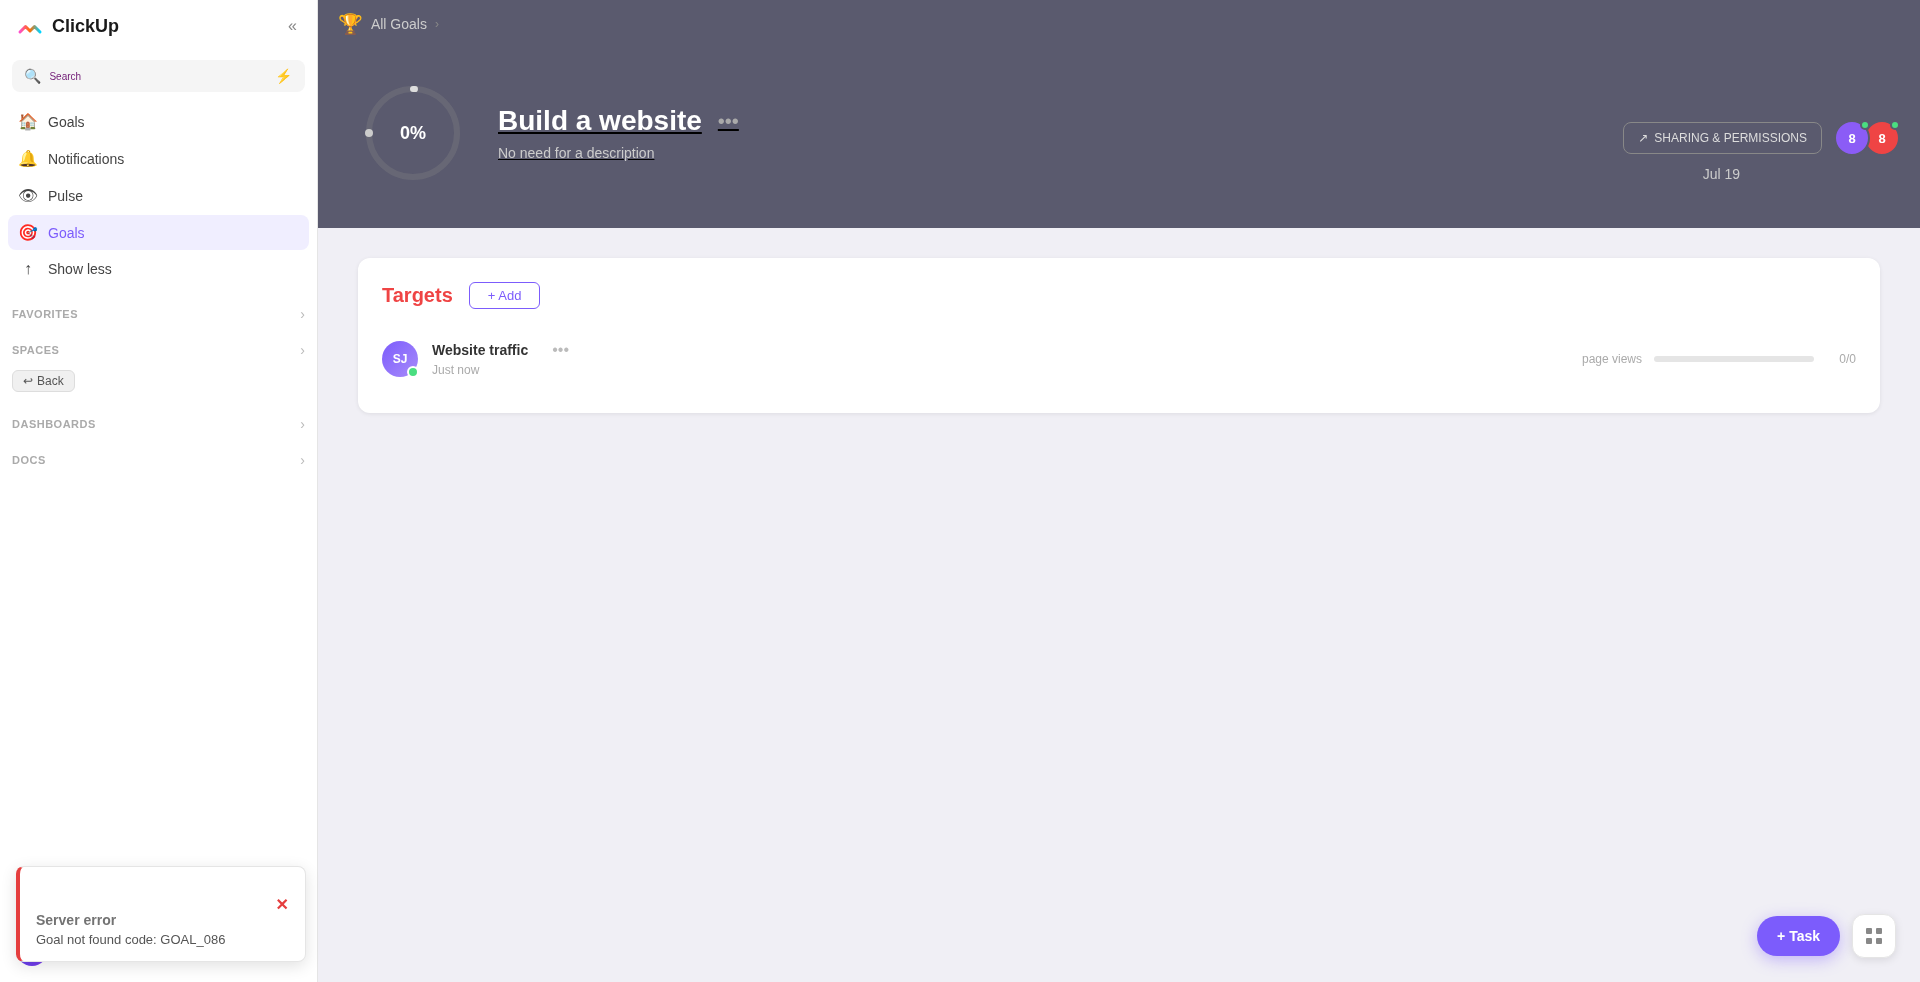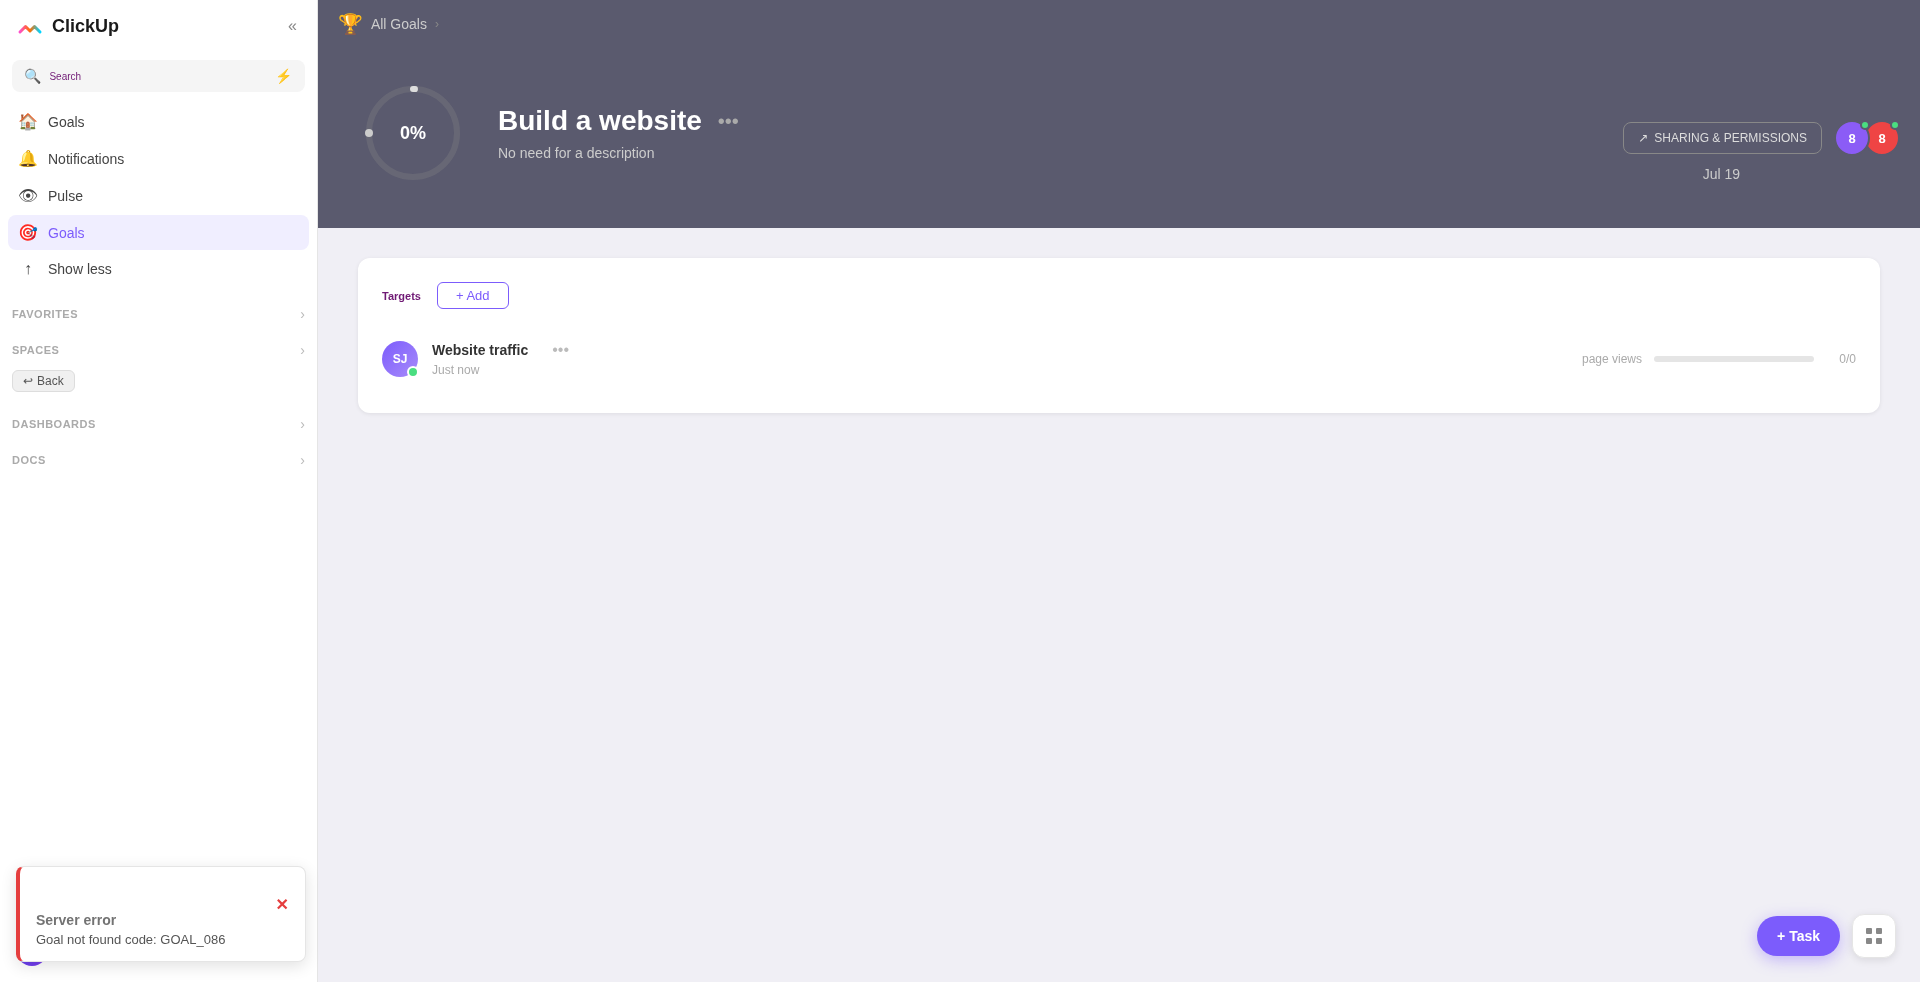--- a/index.html
+++ b/index.html
@@ -223,20 +223,21 @@
       top: 50%;
       left: 50%;
       transform: translate(-50%, -50%);
       font-size: 18px;
       font-weight: 700;
       color: #fff;
     }
 
     .goal-info {
       flex: 1;
+      text-decoration: underline;
     }
 
     .goal-title-row {
       display: flex;
       align-items: center;
       gap: 12px;
       margin-bottom: 8px;
     }
 
     .goal-title {
@@ -342,23 +343,23 @@
     }
 
     .targets-header {
       display: flex;
       align-items: center;
       gap: 16px;
       margin-bottom: 20px;
     }
 
     .targets-title {
-      font-size: 11px;
+      font-size: 20px;
       font-weight: 700;
-      color: #701a75;
+      color: #ef4444;
     }
 
     .add-btn {
       border: 1.5px solid #7c5cfc;
       color: #7c5cfc;
       background: transparent;
       padding: 5px 18px;
       border-radius: 6px;
       font-size: 13px;
       cursor: pointer;

